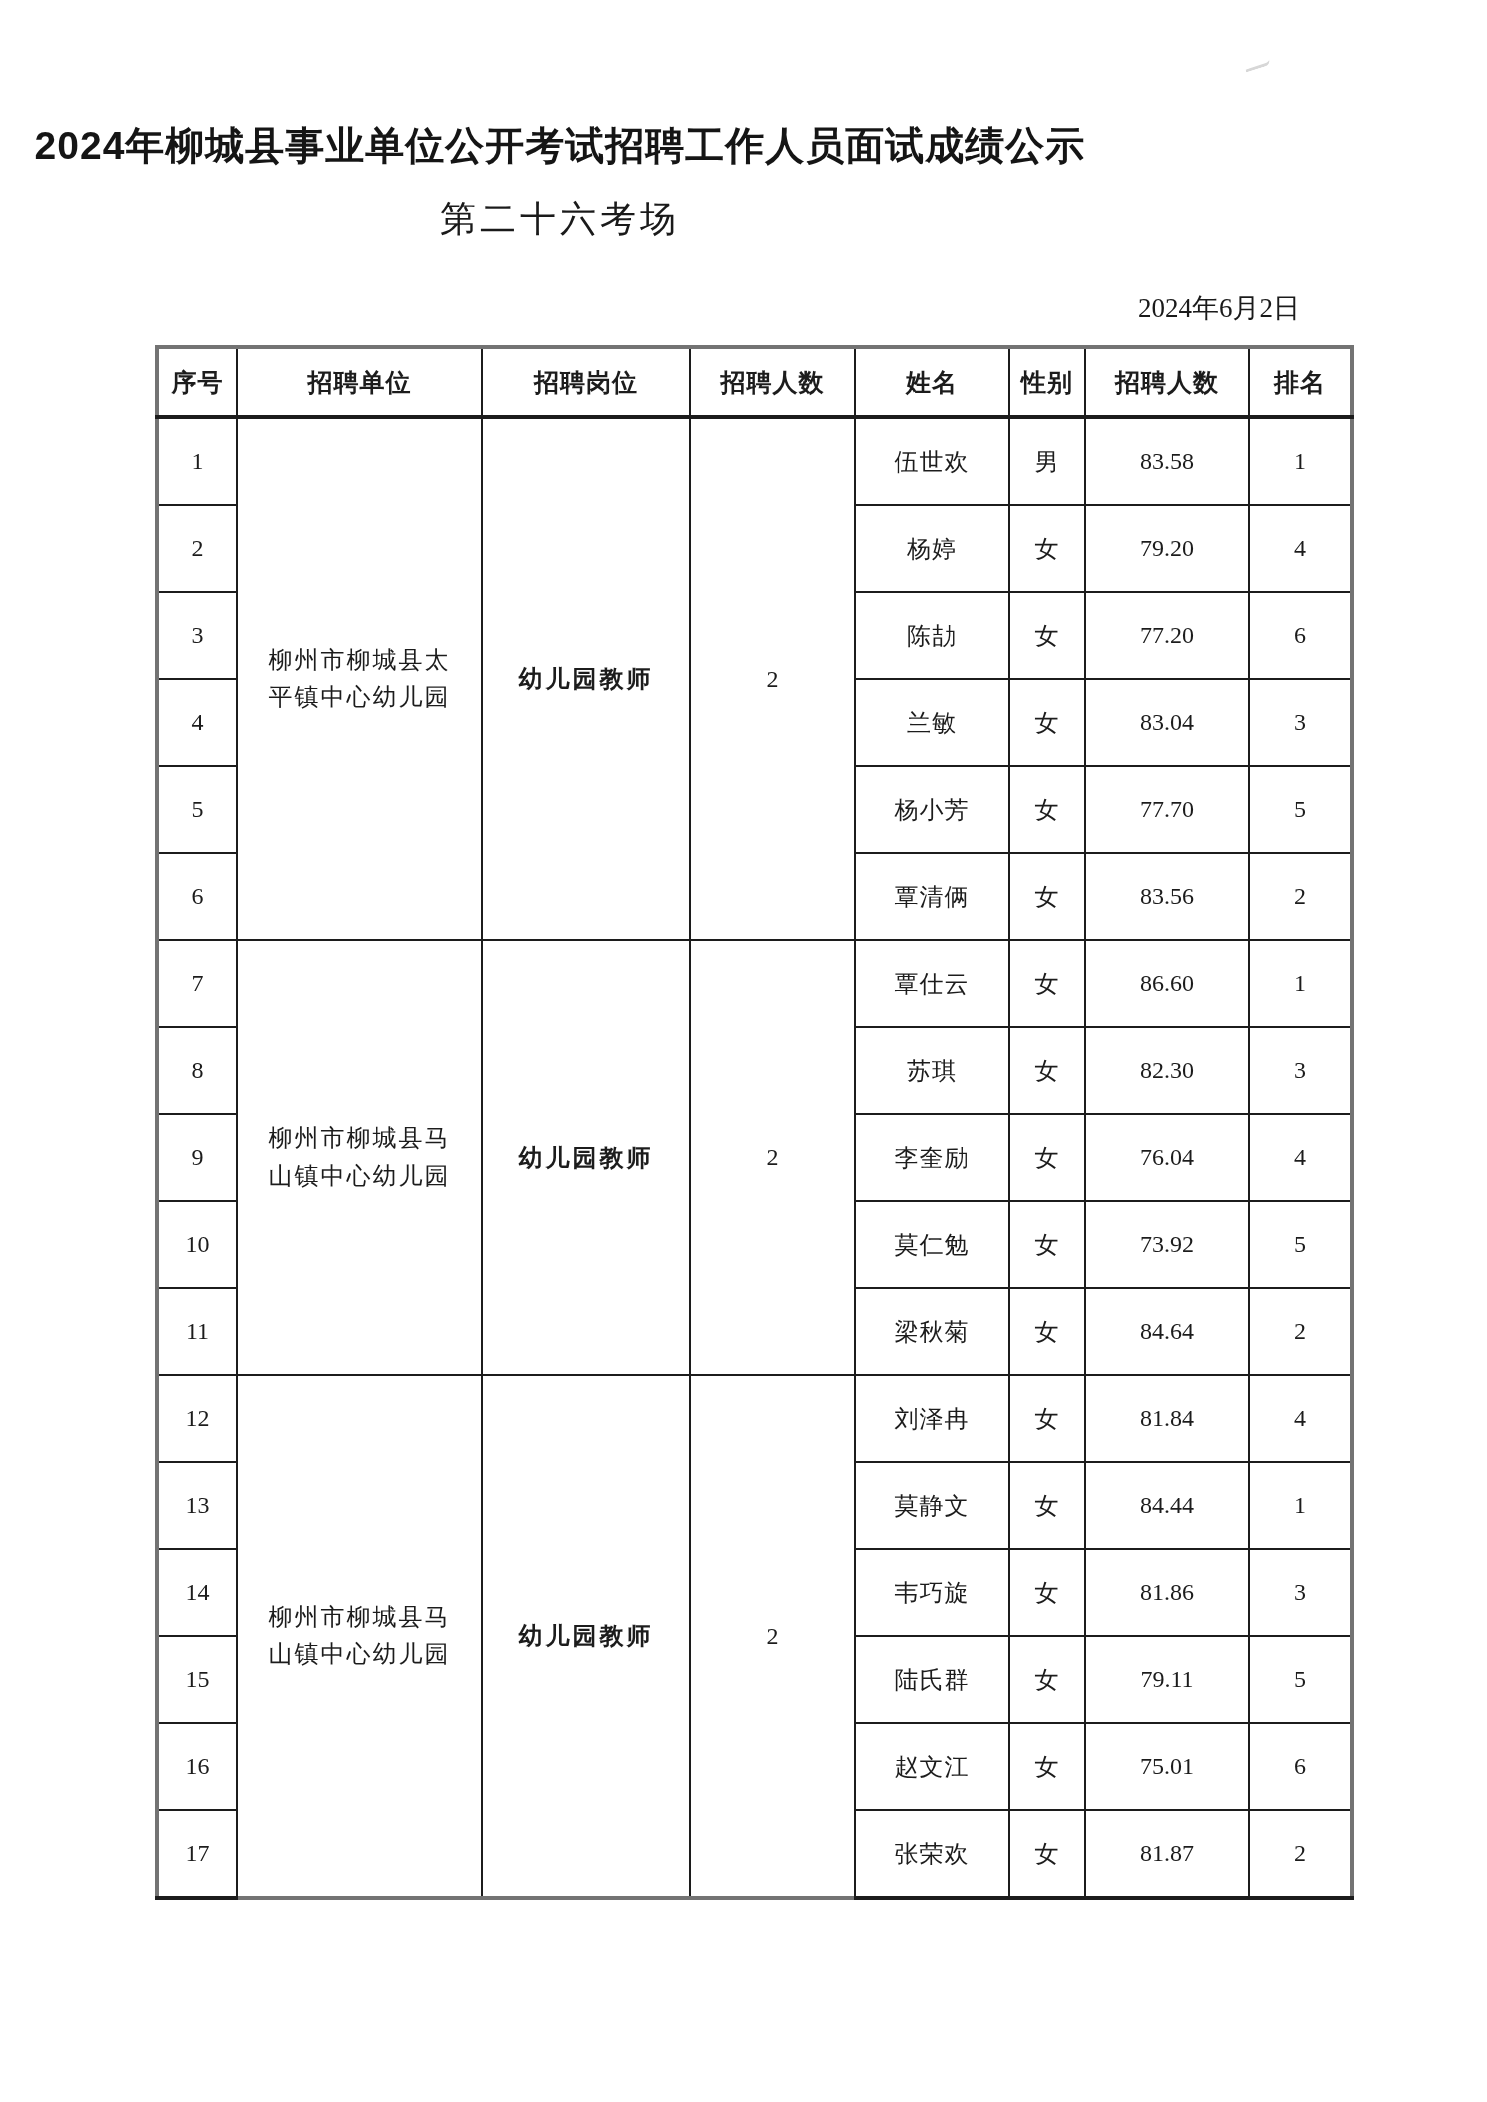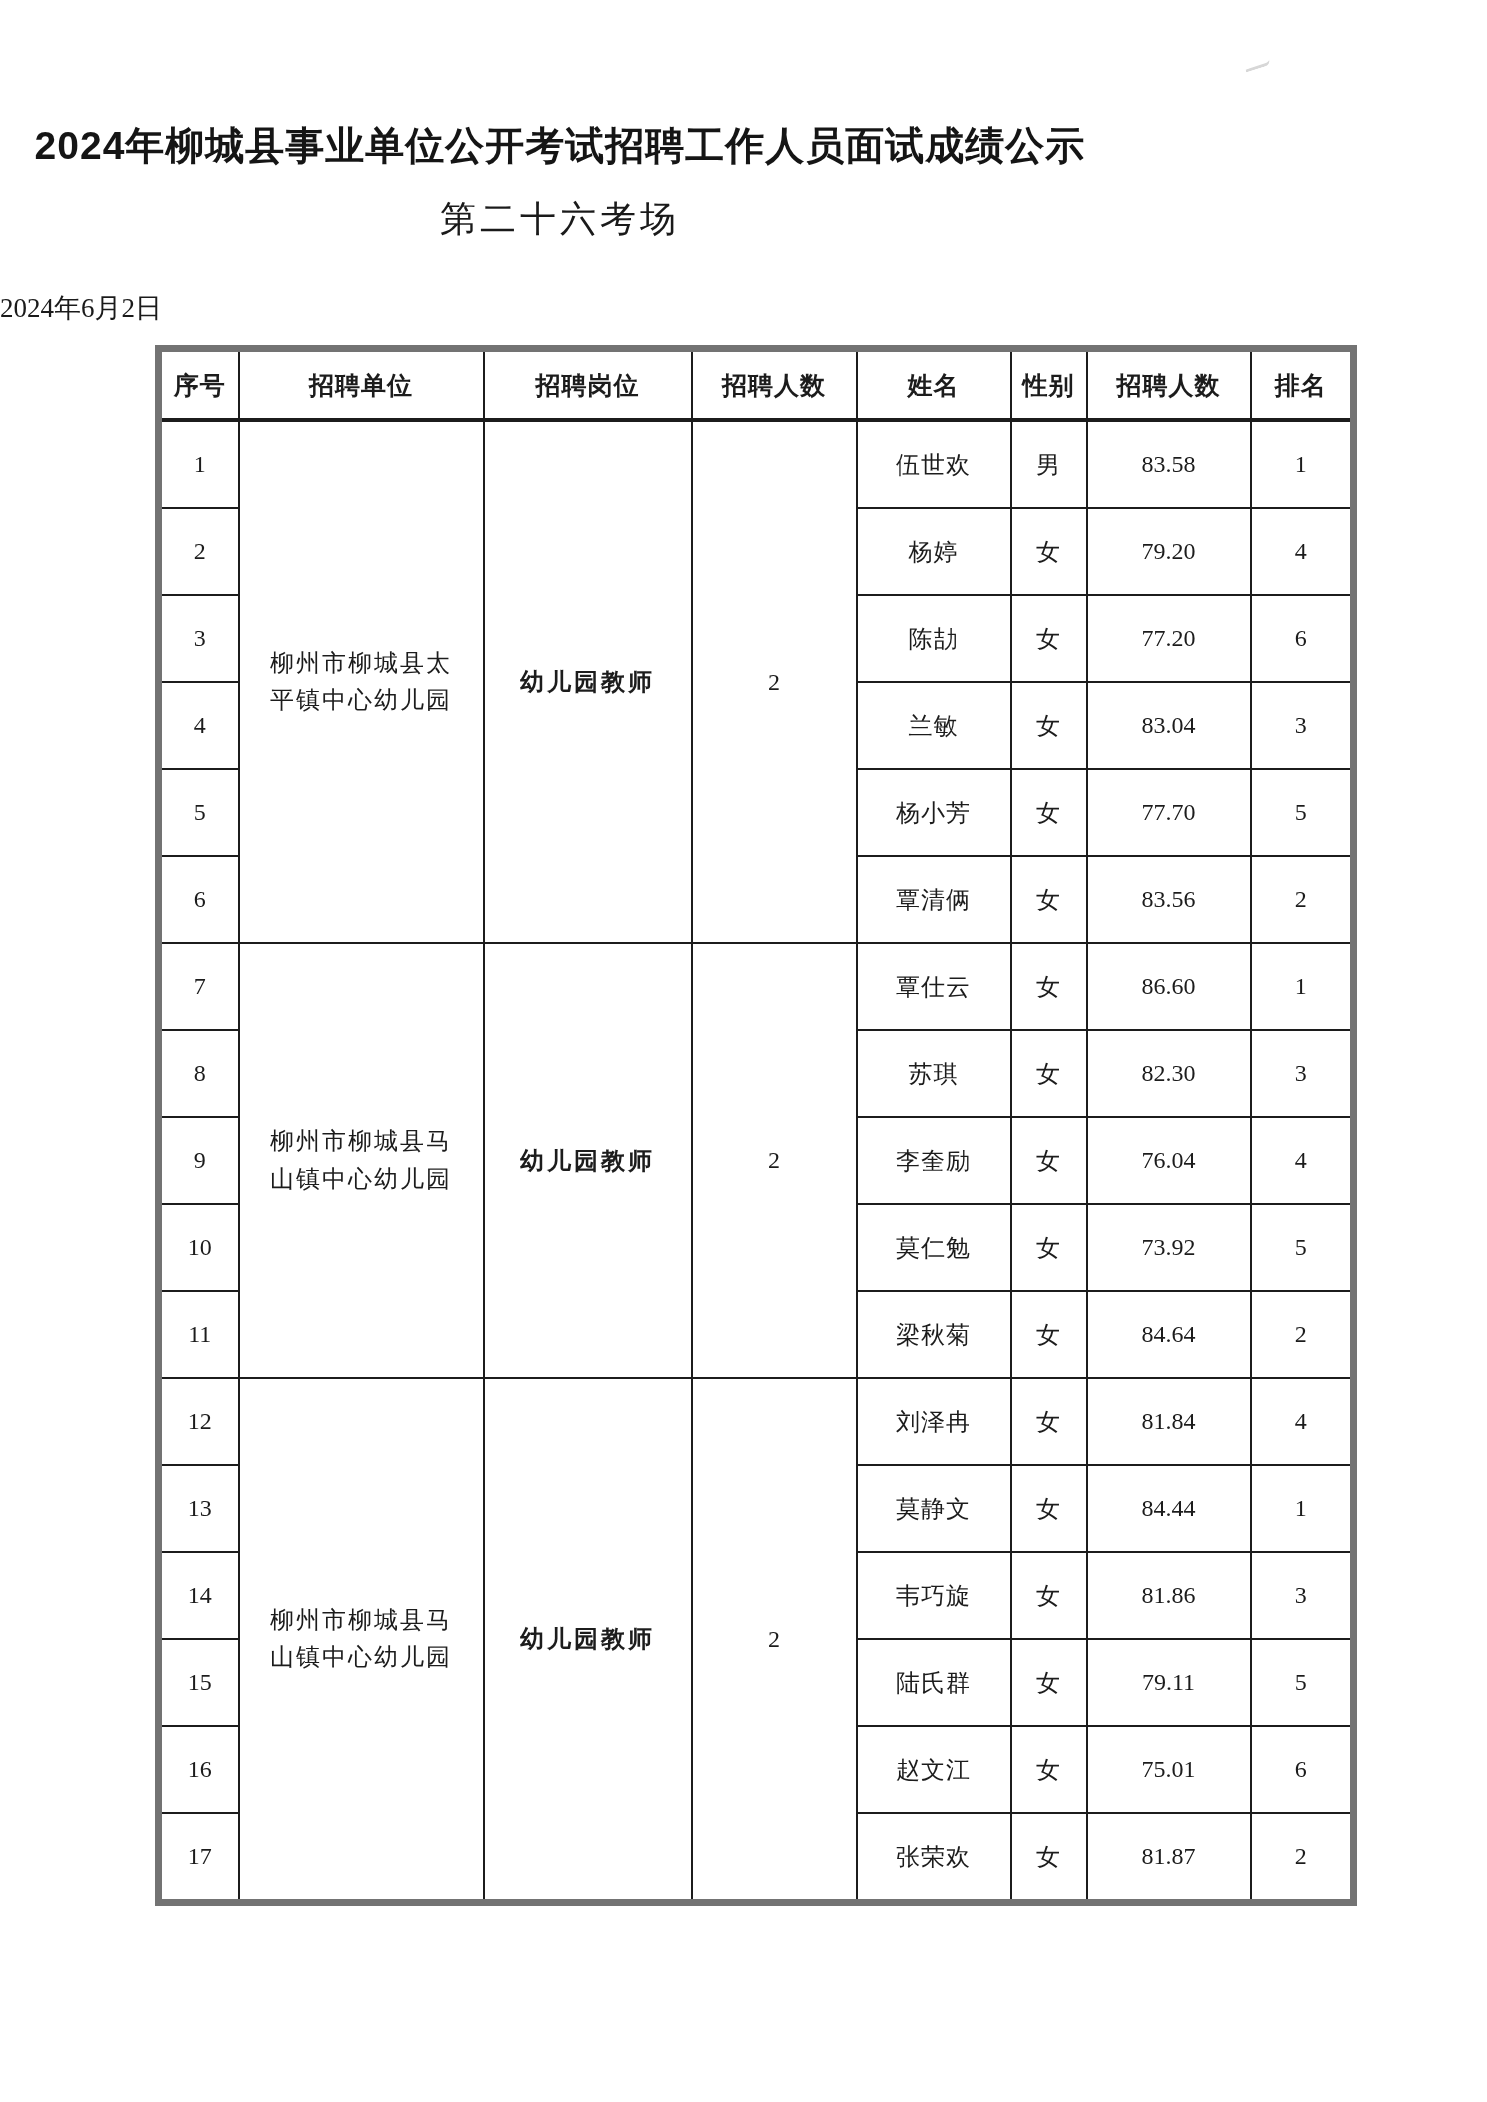--- a/index.html
+++ b/index.html
@@ -31,31 +31,31 @@
     font-weight:400;
     font-size:36px;
     letter-spacing:4px;
     color:#1a1a1a;
   }
   .doc-date {
     position:absolute;
     top:290px;
     left:0;
     width:1300px;
-    text-align:left;
+    text-align:right;
     font-size:27px;
     color:#1a1a1a;
   }
   table.score-table {
     position:absolute;
     left:155px; top:345px;
     width:1195px;
     border-collapse:collapse;
     table-layout:fixed;
-    border:7px solid #737373;
+    border:4px solid #737373;
   }
   .score-table th, .score-table td {
     border:2px solid #1c1c1c;
     text-align:center;
     vertical-align:middle;
     padding:0;
     overflow:hidden;
   }
   .score-table thead th {
     height:66px;

